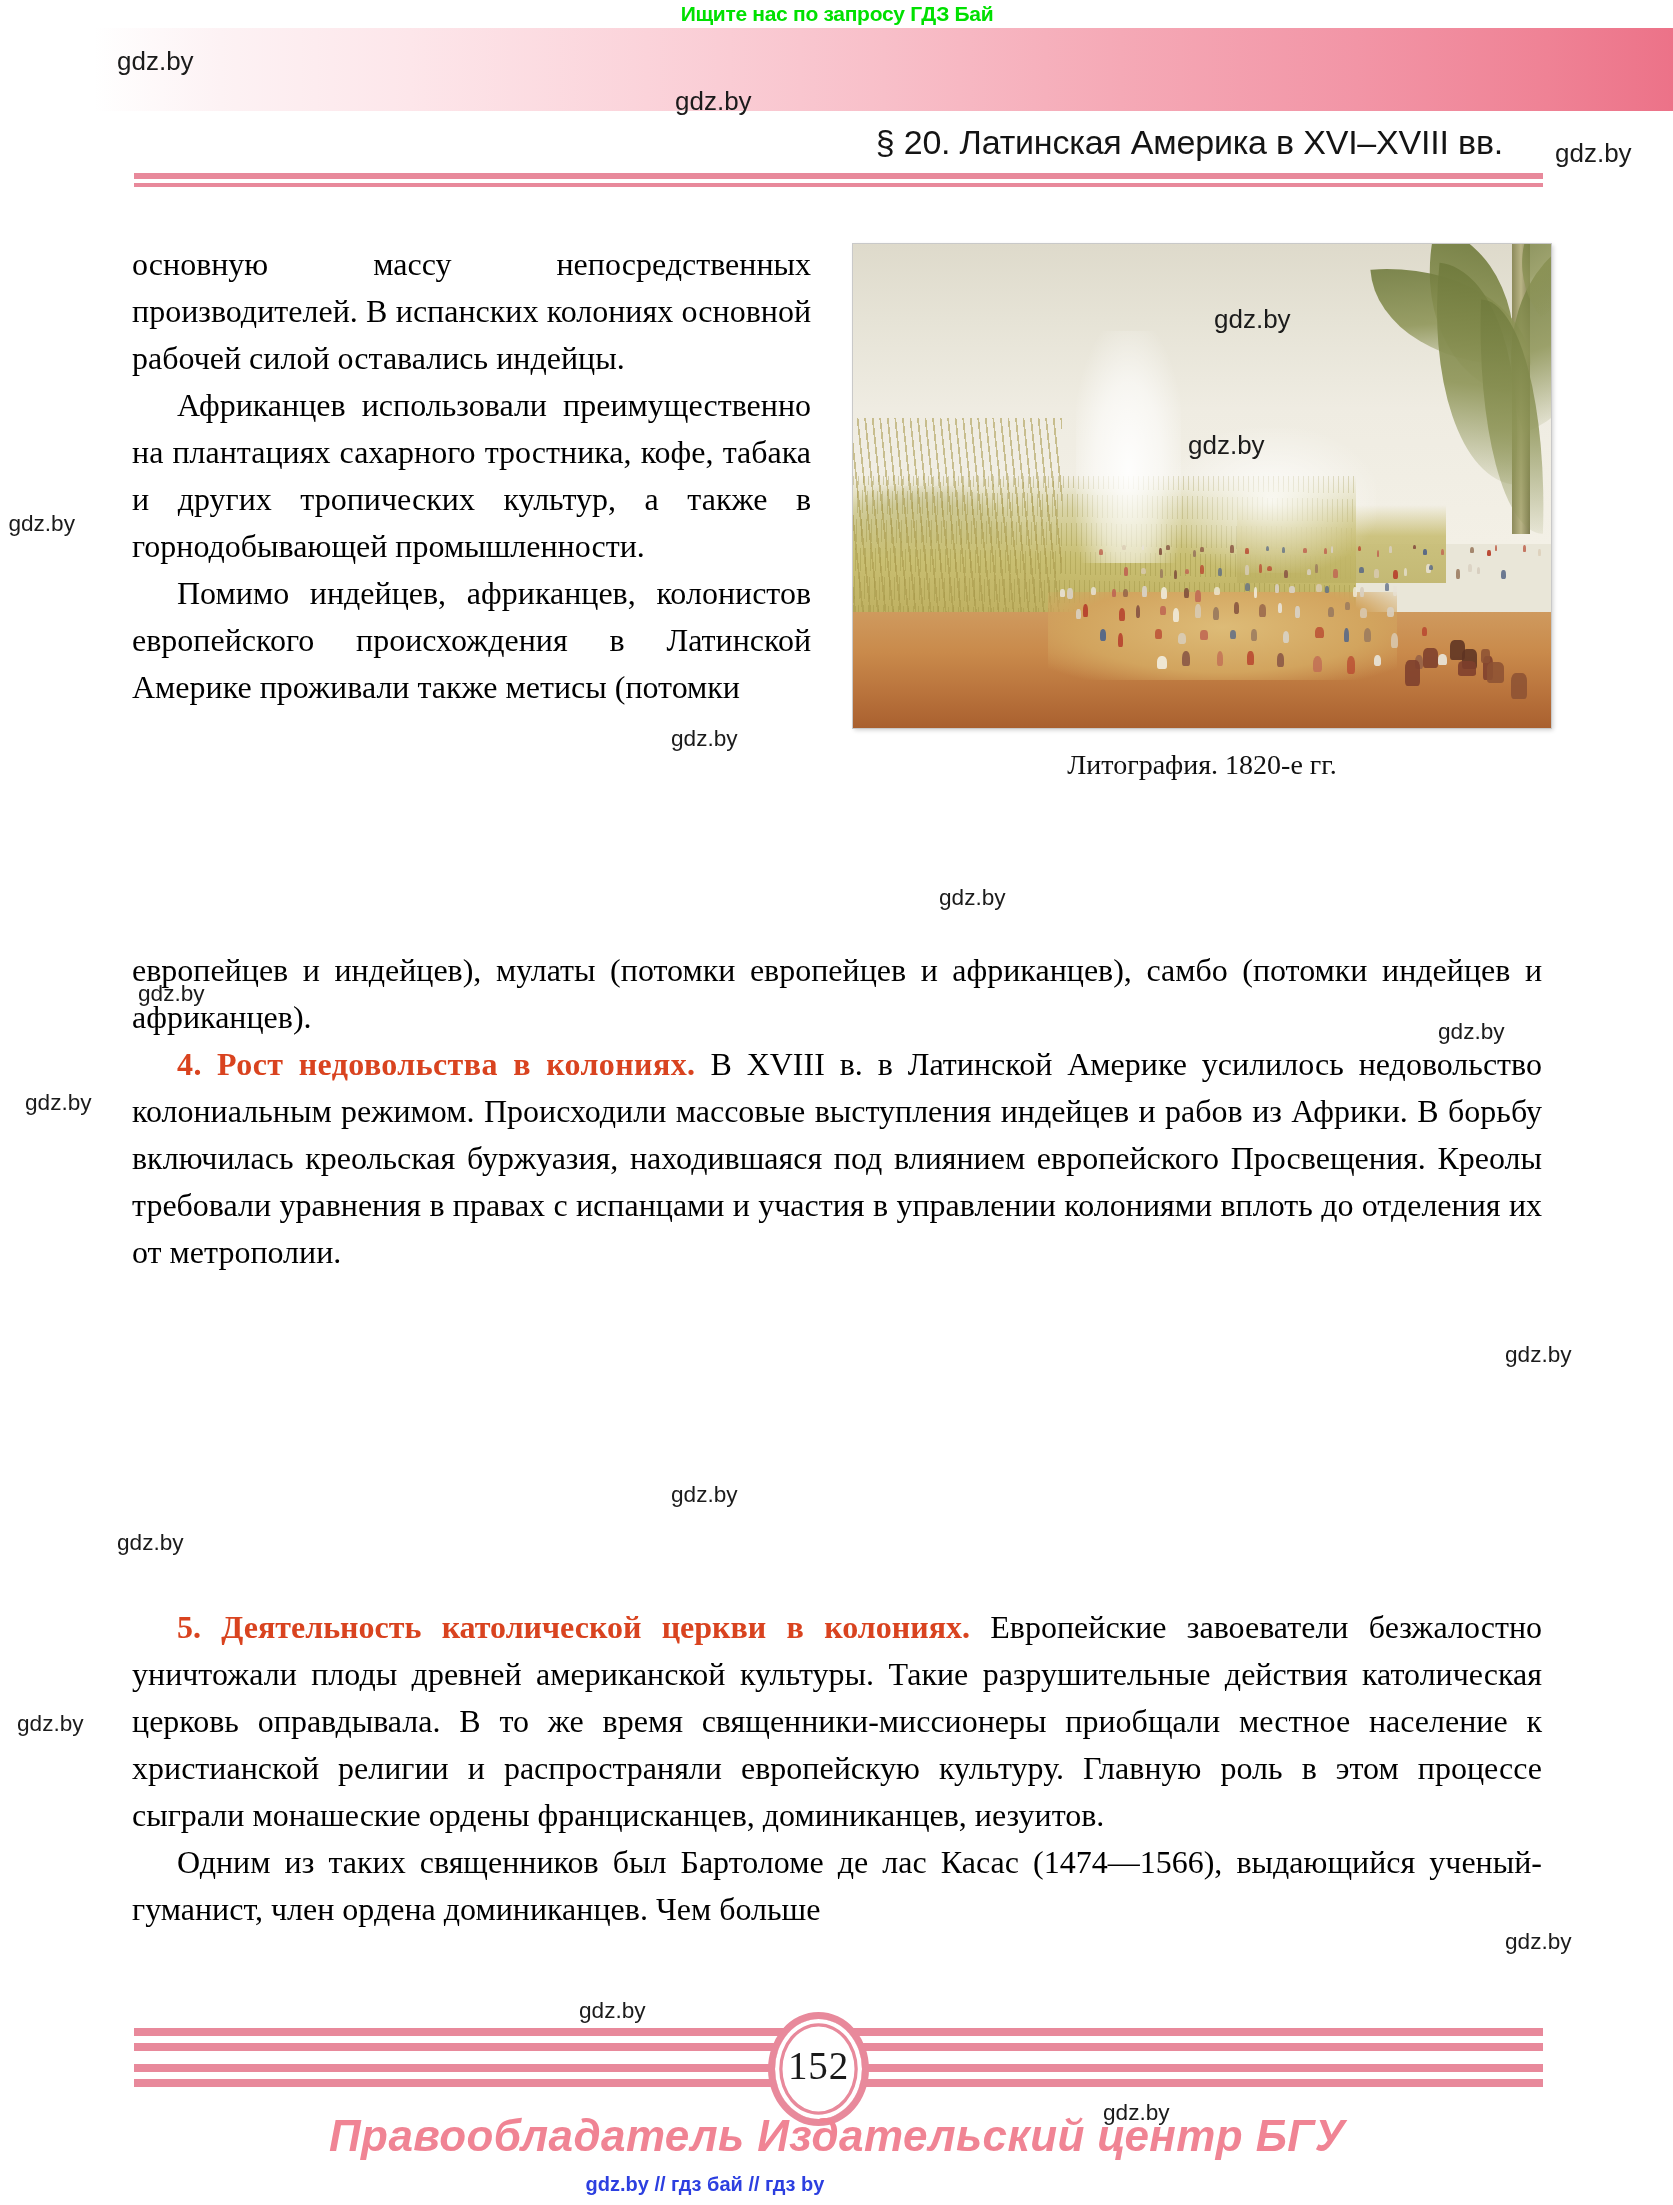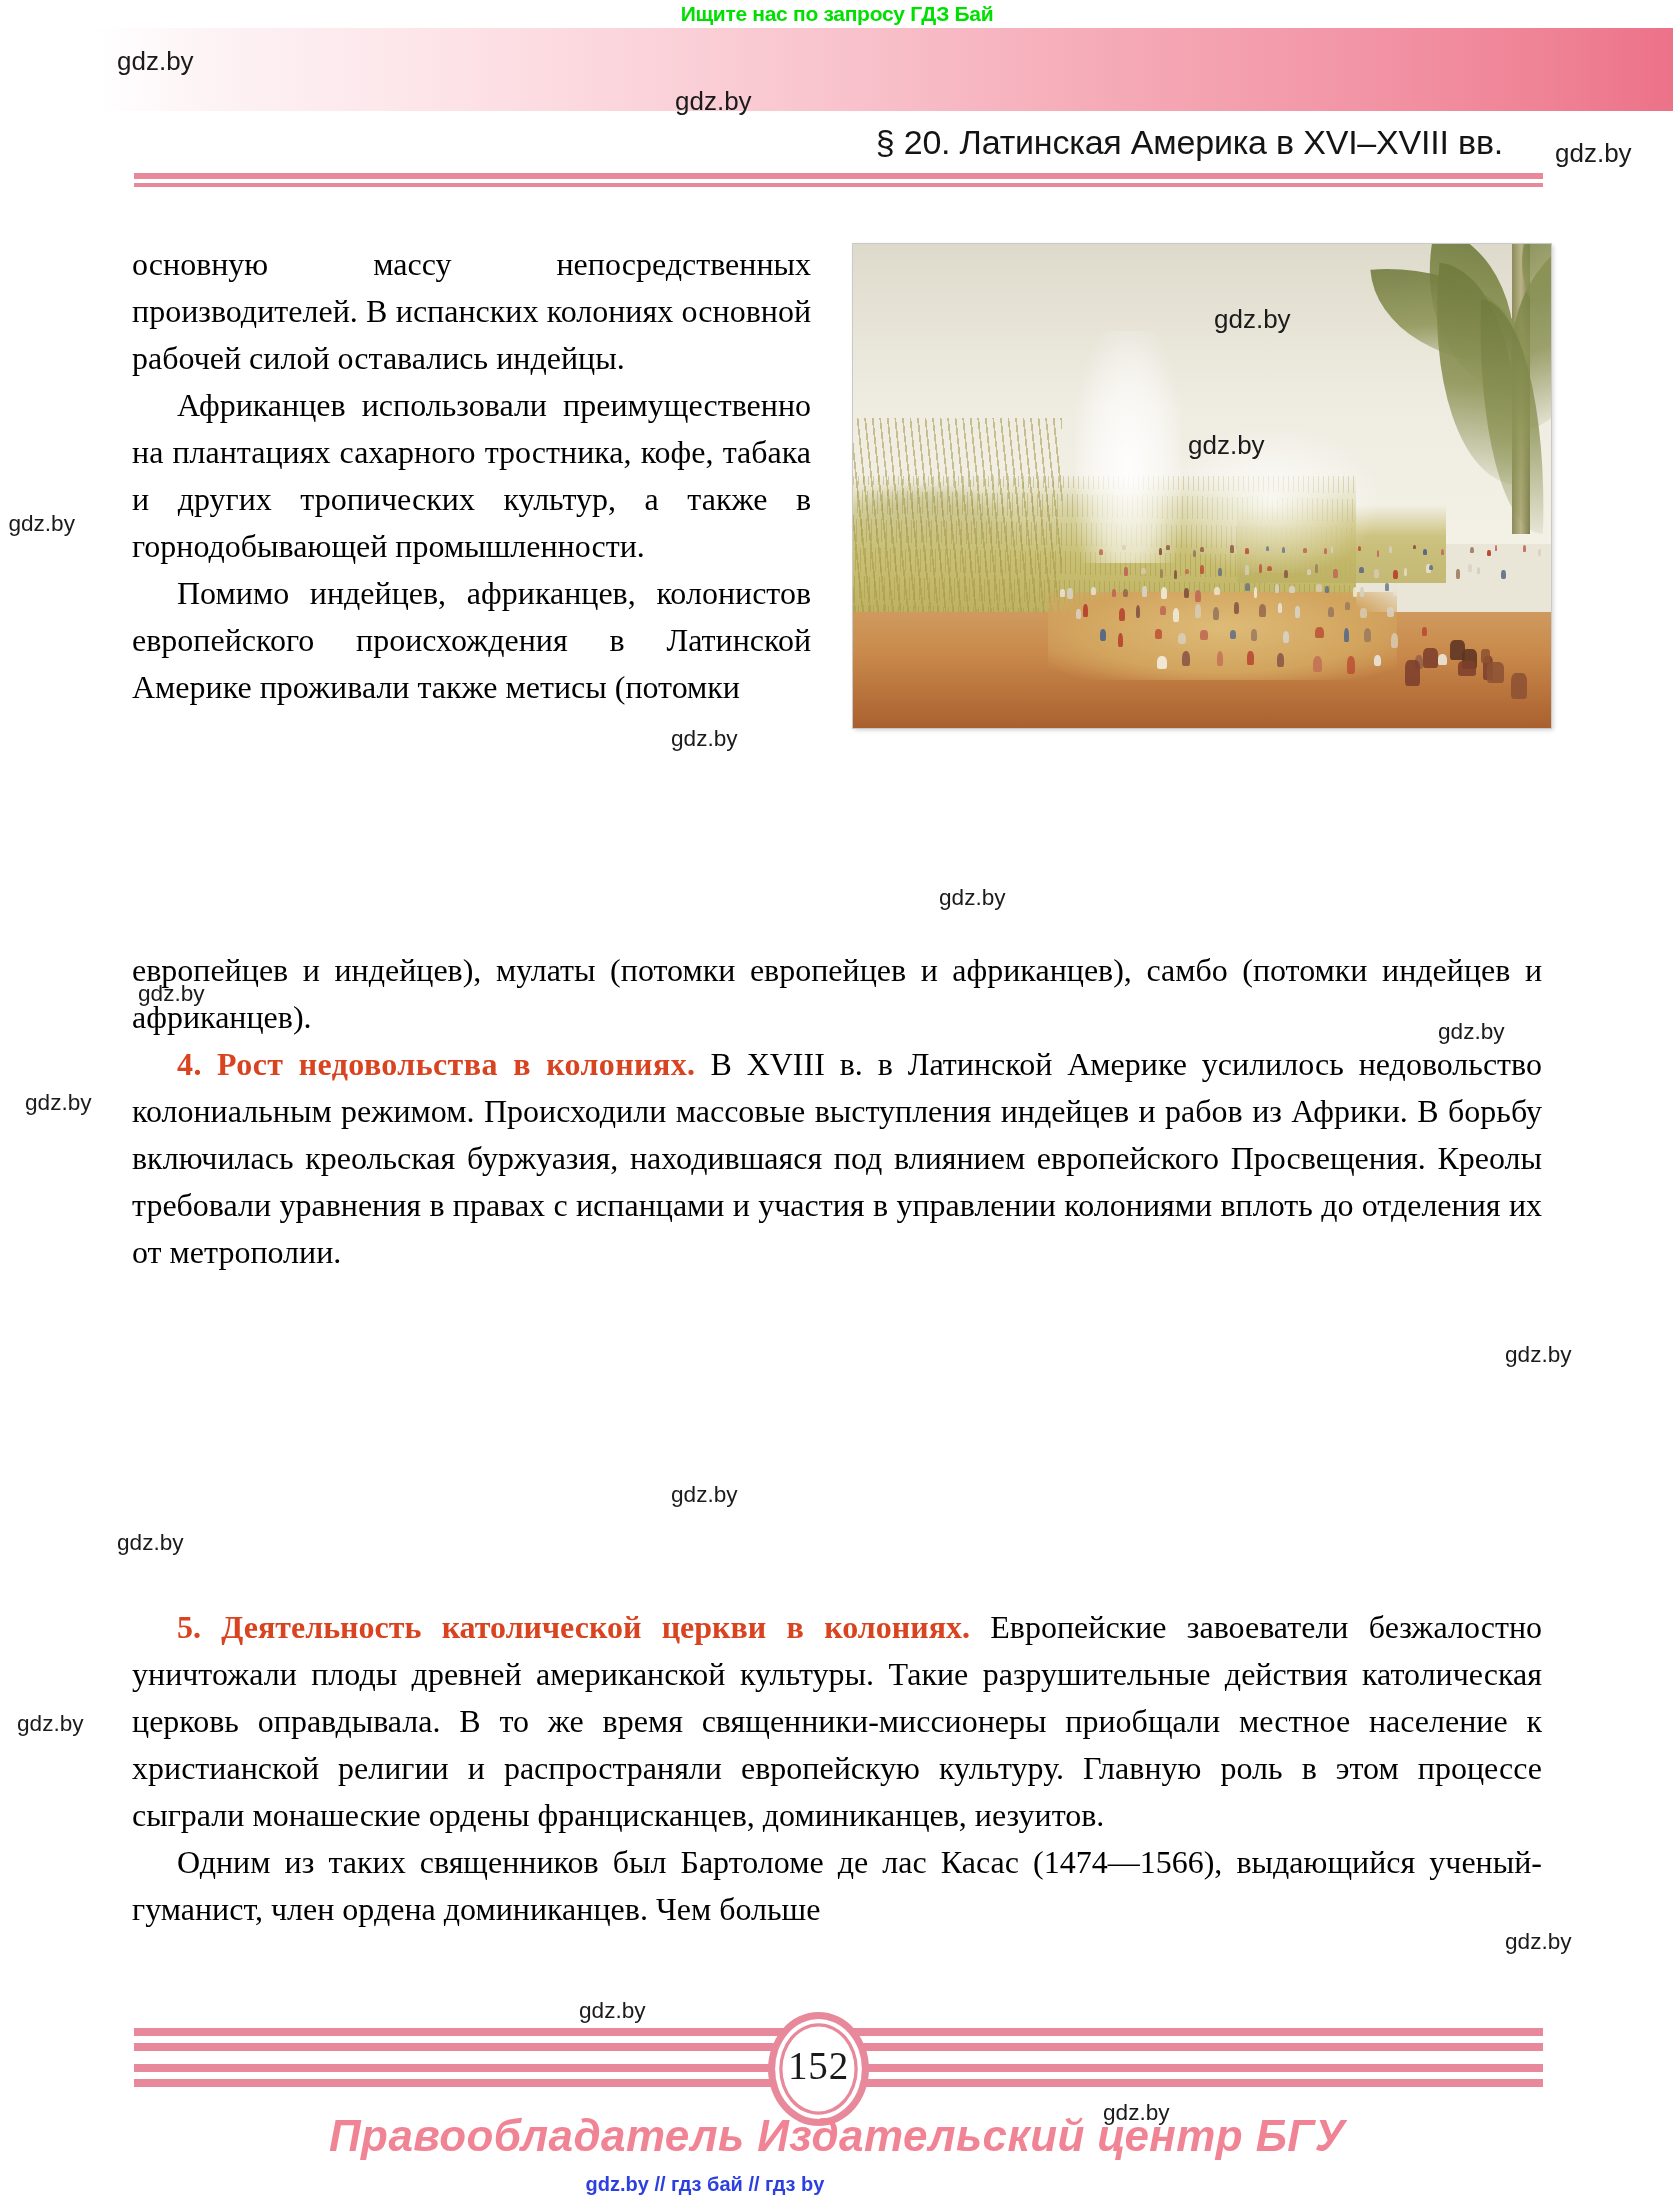--- a/index.html
+++ b/index.html
@@ -456,20 +456,21 @@
         <i class="pp" style="left:79.09%;top:85.92%;width:2.14%;height:5.37%;background:#7d3f2c;border-radius:30% 30% 18% 18%;opacity:.88;"></i>
         <i class="pp" style="left:87.20%;top:83.66%;width:2.19%;height:4.05%;background:#5d3322;border-radius:30% 30% 18% 18%;opacity:.88;"></i>
         <i class="pp" style="left:86.70%;top:86.11%;width:2.51%;height:3.11%;background:#7d3f2c;border-radius:30% 30% 18% 18%;opacity:.88;"></i>
         <i class="pp" style="left:94.23%;top:88.61%;width:2.33%;height:5.38%;background:#8d5233;border-radius:30% 30% 18% 18%;opacity:.88;"></i>
       </div>
 
     <div class="wm" style="left:361px; top:60px;">gdz.by</div>
     <div class="wm" style="left:335px; top:186px;">gdz.by</div>
   </div>
   <div class="fig-caption">
+    <div>Литография. 1820-е гг.</div>
   </div>
 </div>
 
 <div class="full-text" style="top:947px;">
   <p>европейцев и индейцев), мулаты (потомки европейцев и африканцев), самбо (потомки индейцев и африканцев).</p>
 </div>
 
 <div class="full-text" style="top:1041px;">
   <p class="indent"><span class="run-head run-head-4">4. Рост недовольства в  колониях.</span><span> В XVIII в. в Латинской Америке усилилось недовольство колониальным режимом. Происходили массовые выступления индейцев и рабов из Африки. В борьбу включилась креольская буржуазия, находившаяся под влиянием европейского Просвещения. Креолы требовали уравнения в правах с испанцами и участия в управлении колониями вплоть до отделения их от метрополии.</span></p>
 </div>

